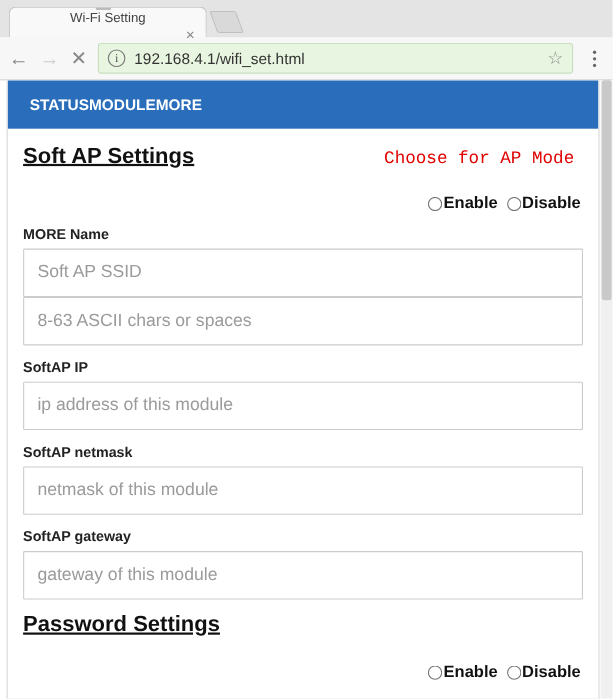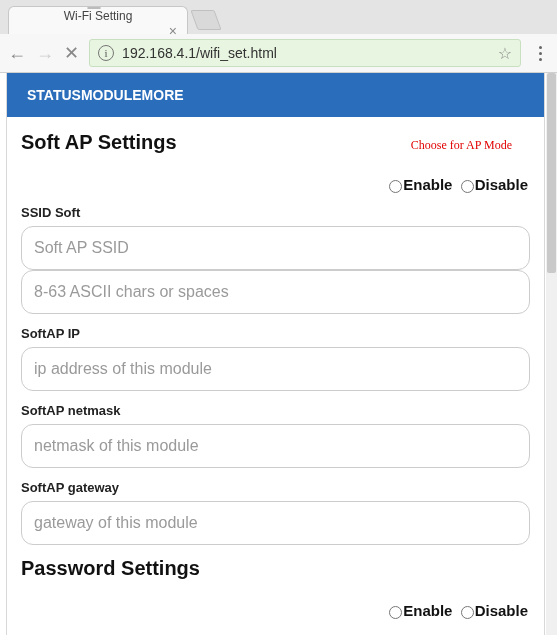--- a/index.html
+++ b/index.html
@@ -27,28 +27,28 @@
   .viewport { position: relative; height: calc(635px - 34px - 38px); }
   .page { position: absolute; inset: 0 12px 0 6px; border: 1px solid #d8d8d8; border-top: none; background: #fff; overflow-y: auto; }
   .scroll-gutter { position: absolute; right: 0; top: 0; width: 11px; height: 100%; background: #f0f0f0; }
   .scroll-thumb { position: absolute; right: 1px; top: 0; width: 9px; height: 200px; background: #c9c9c9; border-radius: 2px; }
 
   .navbar { background: #2a6ebb; color: #fff; display: flex; padding: 14px 20px; font-size: 14px; font-weight: bold; }
   .navbar a { color: #fff; text-decoration: none; cursor: pointer; }
 
   .section { padding: 14px 14px 6px 14px; }
   .sect-head { display: flex; align-items: baseline; }
-  h2 { font-size: 20px; font-weight: bold; color: #111; }
-  .annot { margin-left: auto; margin-right: 18px; color: #e10000; font-family: Liberation Serif, serif; font-size: 12px; }
+  h2 { font-size: 20px; font-weight: bold; color: #111; text-decoration: underline; }
+  .annot { margin-left: auto; margin-right: 8px; color: #e10000; font-family: Liberation Mono, monospace; font-size: 16px; }
   .radio-row { text-align: right; font-size: 15px; font-weight: bold; color: #111; margin-top: 22px; padding-right: 2px; }
   .radio-row label { margin-left: 4px; }
   .radio-row input { vertical-align: middle; margin-right: 1px; }
 
   .field-label { font-size: 13px; font-weight: bold; color: #222; margin: 12px 0 6px 0; }
-  .field-input { width: 100%; height: 44px; border: 1px solid #ccc; border-radius: 12px; padding: 0 12px; font-size: 16px; color: #0c4a6e; background: #fff; }
+  .field-input { width: 100%; height: 44px; border: 1px solid #ccc; border-radius: 1px; padding: 0 12px; font-size: 16px; color: #0c4a6e; background: #fff; }
   .field-input::placeholder { color: #9a9a9a; }
 </style>
 </head>
 <body>
 
 <div class="browser-chrome">
   <div class="tab-strip">
     <div class="tab">
       <span class="favicon"></span>
       <span>Wi-Fi Setting</span>
@@ -85,21 +85,21 @@
     <div class="section">
       <div class="sect-head">
         <h2>Soft AP Settings</h2>
         <span class="annot">Choose for AP Mode</span>
       </div>
       <div class="radio-row">
         <label><input type="radio" name="apmode" style=""><span>Enable</span></label>
         <label><input type="radio" name="apmode" style=""><span>Disable</span></label>
       </div>
 
-      <div class="field-label">SSID Soft</div>
+      <div class="field-label">MORE Name</div>
       <input class="field-input" type="text" placeholder="Soft AP SSID" style="">
 
       <input class="field-input" type="text" placeholder="8-63 ASCII chars or spaces" style="">
 
       <div class="field-label">SoftAP IP</div>
       <input class="field-input" type="text" placeholder="ip address of this module" style="">
 
       <div class="field-label">SoftAP netmask</div>
       <input class="field-input" type="text" placeholder="netmask of this module" style="">
 

